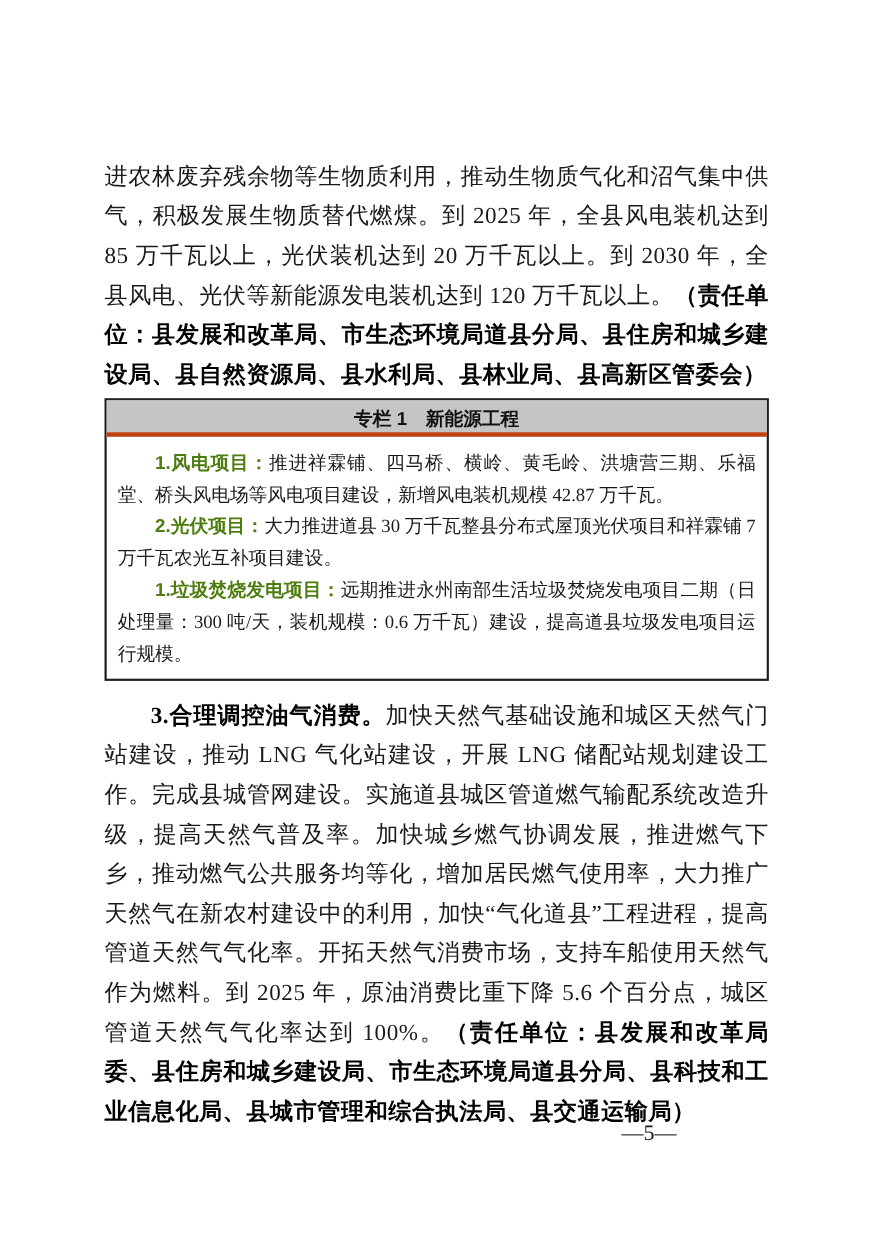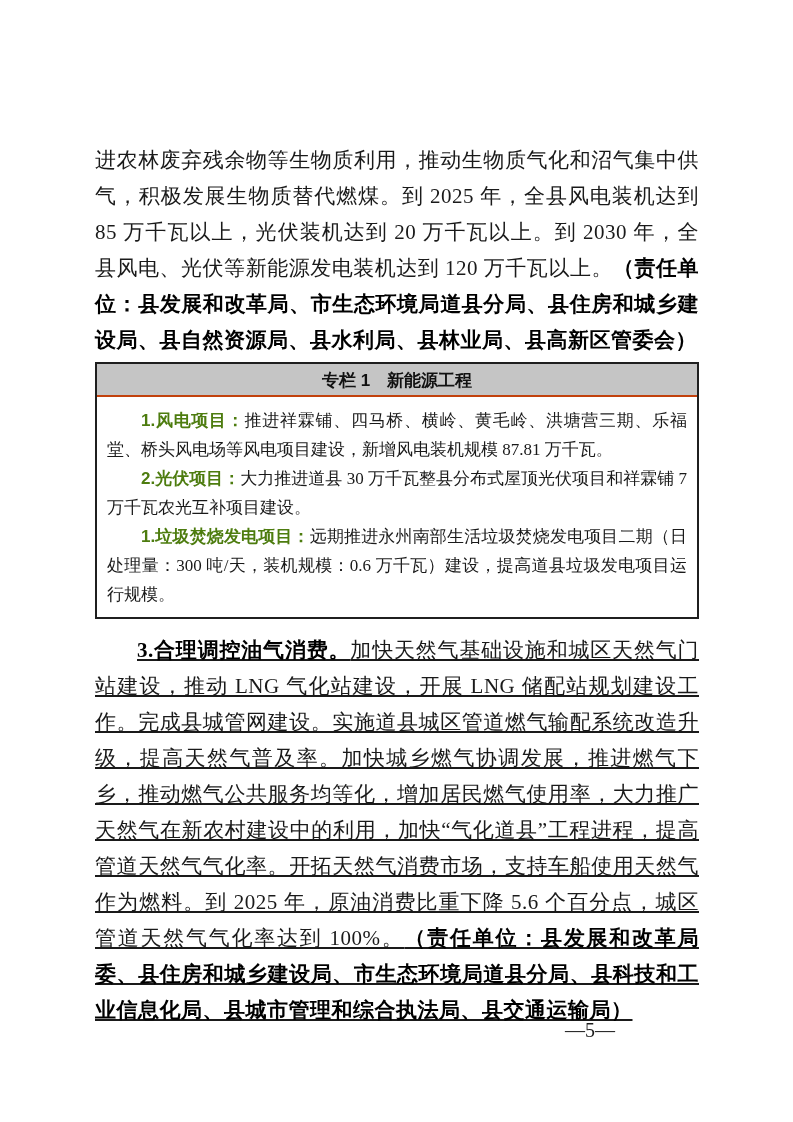--- a/index.html
+++ b/index.html
@@ -20,28 +20,28 @@
     width: 604px;
   }
   .body-text {
     font-size: 21px;
     line-height: 36px;
     text-align: justify;
     letter-spacing: 0.5px;
     color: #1a1a1a;
   }
   .body-text .bold { font-weight: 700; color: #000000; }
-  .indent-2em { text-indent: 2em; text-decoration: underline; }
+  .indent-2em { text-indent: 2em; }
   .callout {
     margin-top: 4px;
     border: 2px solid #1f1f1f;
   }
   .callout-header {
     background: #c5c5c5;
-    border-bottom: 2px solid #c2410c;
+    border-bottom: 4px solid #c2410c;
     height: 33px;
     line-height: 33px;
     text-align: center;
     font-family: "Liberation Sans", "DejaVu Sans", sans-serif;
     font-weight: 700;
     font-size: 17px;
     color: #111111;
   }
   .callout-body {
     padding: 9px 10px 8px 10px;
@@ -73,21 +73,21 @@
 <body>
 
 <div class="page">
   <div class="content">
 
     <p class="body-text"><span>进农林废弃残余物等生物质利用，推动生物质气化和沼气集中供气，积极发展生物质替代燃煤。到 2025 年，全县风电装机达到 85 万千瓦以上，光伏装机达到 20 万千瓦以上。到 2030 年，全县风电、光伏等新能源发电装机达到 120 万千瓦以上。</span><span class="bold">（责任单位：县发展和改革局、市生态环境局道县分局、县住房和城乡建设局、县自然资源局、县水利局、县林业局、县高新区管委会）</span></p>
 
     <div class="callout">
       <div class="callout-header">专栏 1　新能源工程</div>
       <div class="callout-body">
-        <p class="callout-item"><span class="item-label">1.风电项目：</span><span>推进祥霖铺、四马桥、横岭、黄毛岭、洪塘营三期、乐福堂、桥头风电场等风电项目建设，新增风电装机规模 87.81 万千瓦。</span></p>
+        <p class="callout-item"><span class="item-label">1.风电项目：</span><span>推进祥霖铺、四马桥、横岭、黄毛岭、洪塘营三期、乐福堂、桥头风电场等风电项目建设，新增风电装机规模 42.87 万千瓦。</span></p>
         <p class="callout-item"><span class="item-label">2.光伏项目：</span><span>大力推进道县 30 万千瓦整县分布式屋顶光伏项目和祥霖铺 7 万千瓦农光互补项目建设。</span></p>
         <p class="callout-item"><span class="item-label">1.垃圾焚烧发电项目：</span><span>远期推进永州南部生活垃圾焚烧发电项目二期（日处理量：300 吨/天，装机规模：0.6 万千瓦）建设，提高道县垃圾发电项目运行规模。</span></p>
       </div>
     </div>
 
     <p class="body-text para-3 indent-2em"><span class="bold">3.合理调控油气消费。</span><span>加快天然气基础设施和城区天然气门站建设，推动 LNG 气化站建设，开展 LNG 储配站规划建设工作。完成县城管网建设。实施道县城区管道燃气输配系统改造升级，提高天然气普及率。加快城乡燃气协调发展，推进燃气下乡，推动燃气公共服务均等化，增加居民燃气使用率，大力推广天然气在新农村建设中的利用，加快“气化道县”工程进程，提高管道天然气气化率。开拓天然气消费市场，支持车船使用天然气作为燃料。到 2025 年，原油消费比重下降 5.6 个百分点，城区管道天然气气化率达到 100%。</span><span class="bold">（责任单位：县发展和改革局委、县住房和城乡建设局、市生态环境局道县分局、县科技和工业信息化局、县城市管理和综合执法局、县交通运输局）</span></p>
 
   </div>
 
   <div class="page-number">—5—</div>

